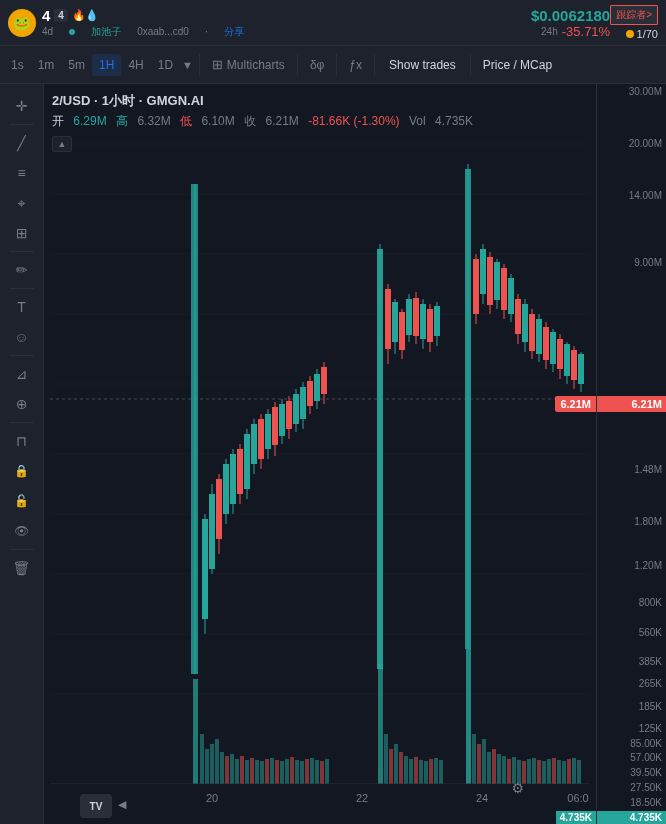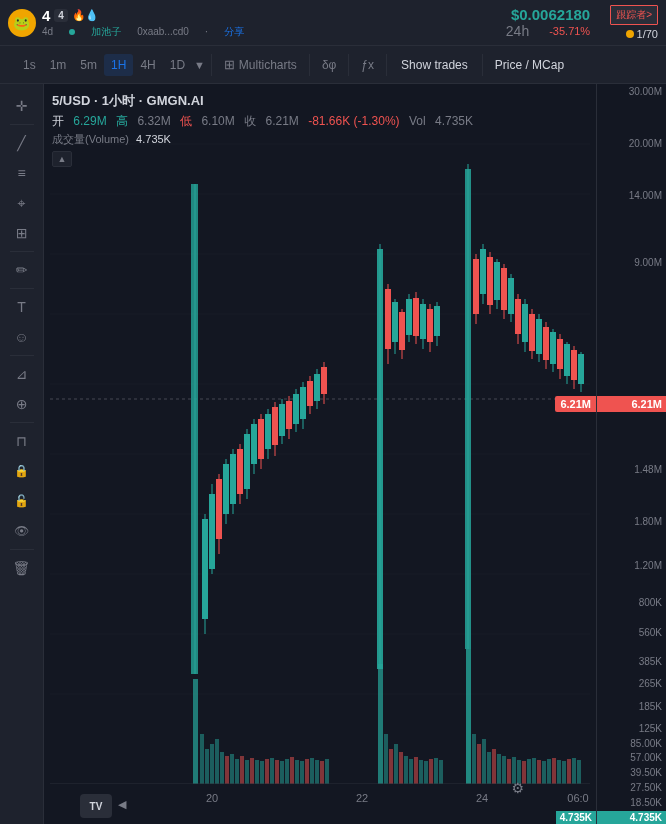--- a/index.html
+++ b/index.html
@@ -40,42 +40,42 @@
     .badge-num {
       background: #2a2e39; color: #d1d4dc; border-radius: 3px; padding: 1px 4px; font-size: 10px;
     }
     .fire-icon { color: #f0a500; font-size: 11px; }
     .token-sub {
       display: flex; align-items: center; gap: 16px; font-size: 10px; color: #787b86;
     }
     .green-dot { width: 6px; height: 6px; background: #26a69a; border-radius: 50%; }
     .top-right {
       margin-left: auto;
-      display: flex; align-items: center; gap: 20px;
+      display: flex; align-items: center; gap: 0;
     }
     .price-block { text-align: right; }
     .price-value { color: #26a69a; font-size: 15px; font-weight: 700; }
-    .price-change { color: #ef5350; font-size: 11px; margin-left: 16px; }
+    .price-change { color: #ef5350; font-size: 13px; }
     .rank-badge {
       background: #2a2e39; border: 1px solid #ef5350; color: #ef5350;
       border-radius: 1px; padding: 2px 5px; font-size: 10px;
     }
     .ratio-badge {
       display: flex; align-items: center; gap: 3px; font-size: 11px;
     }
     .ratio-dot { width: 8px; height: 8px; background: #f0a500; border-radius: 50%; }
 
     
     .toolbar {
       display: flex;
       align-items: center;
       height: 38px;
       background: #1e222d;
       border-bottom: 1px solid #2a2e39;
-      padding: 0 16px;
+      padding: 0 4px;
       gap: 0;
     }
     .tf-btn {
       padding: 4px 7px;
       font-size: 12px;
       color: #787b86;
       cursor: pointer;
       border-radius: 3px;
       background: none;
       border: none;
@@ -222,21 +222,21 @@
       <span style="color:#26a69a;cursor:pointer;">加池子</span>
       <span style="color:#787b86;">0xaab...cd0</span>
       <span style="color:#787b86;">·</span>
       <span style="cursor:pointer;color:#1a73e8;">分享</span>
     </div>
   </div>
   <div class="top-right">
     <div class="price-block">
       <div class="price-value">$0.0062180</div>
       <div style="display:flex;align-items:center;gap:4px;justify-content:flex-end;">
-        <span style="color:#787b86;font-size:14px;">24h</span>
+        <span style="color:#787b86;font-size:10px;">24h</span>
         <span class="price-change">-35.71%</span>
       </div>
     </div>
     <div style="display:flex;flex-direction:column;align-items:flex-end;gap:3px;">
       <span class="rank-badge">跟踪者&gt;</span>
       <div class="ratio-badge">
         <div class="ratio-dot"></div>
         <span>1/70</span>
       </div>
     </div>
@@ -292,37 +292,33 @@
     <div class="tool-btn" style="font-size:12px;">🔒</div>
     <div class="tool-btn" style="font-size:12px;">🔓</div>
     <div class="tool-btn" style="font-size:12px;">👁</div>
     <div class="tool-separator"></div>
     <div class="tool-btn">🗑</div>
   </div>
 
   <div class="chart-main">
 
     <div class="chart-info">
-      <div class="chart-title">5/USD · 1小时 · GMGN.AI</div>
+      <div class="chart-title">2/USD · 1小时 · GMGN.AI</div>
       <div class="ohlc-row">
         <span class="ohlc-open">开</span>
         <span style="color:#26a69a;">6.29M</span>
         <span class="ohlc-high">高</span>
         <span>6.32M</span>
         <span class="ohlc-low">低</span>
         <span>6.10M</span>
         <span>收</span>
         <span>6.21M</span>
         <span class="ohlc-change">-81.66K (-1.30%)</span>
         <span style="color:#787b86;"> Vol</span>
         <span>4.735K</span>
-      </div>
-      <div class="volume-row">
-        <span class="vol-label">成交量(Volume)</span>
-        <span class="vol-value" style="margin-left:4px;">4.735K</span>
       </div>
       <div class="collapse-btn">▲</div>
     </div>
 
     <svg class="candlechart" viewBox="0 0 540 740">
 
       <defs>
         <line id="hg"></line>
       </defs>
 

